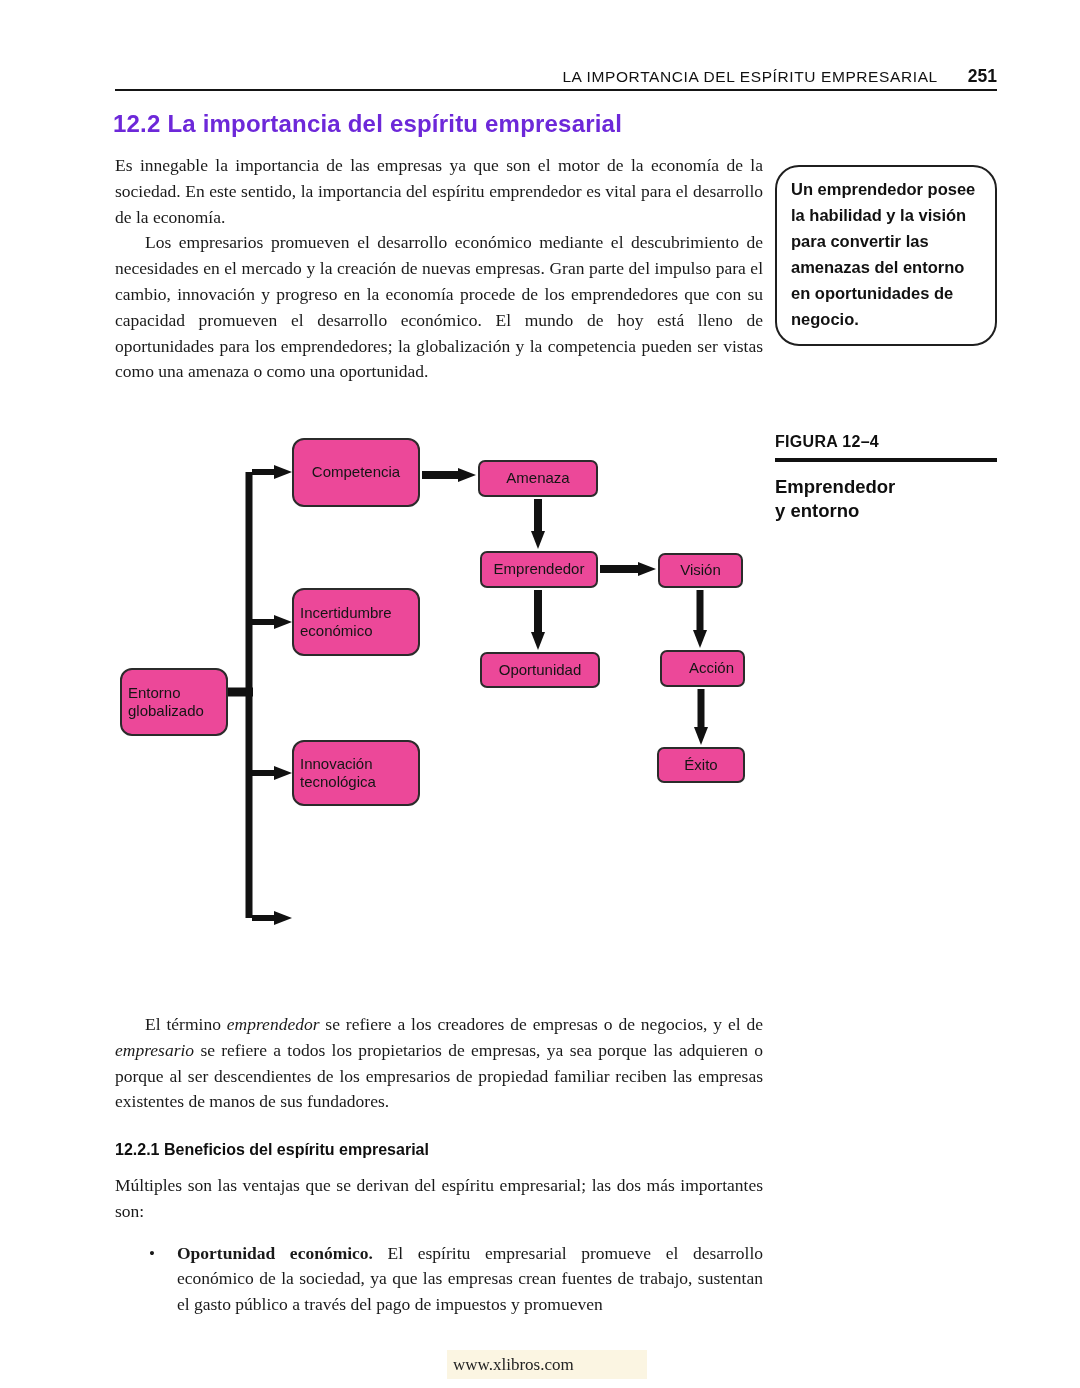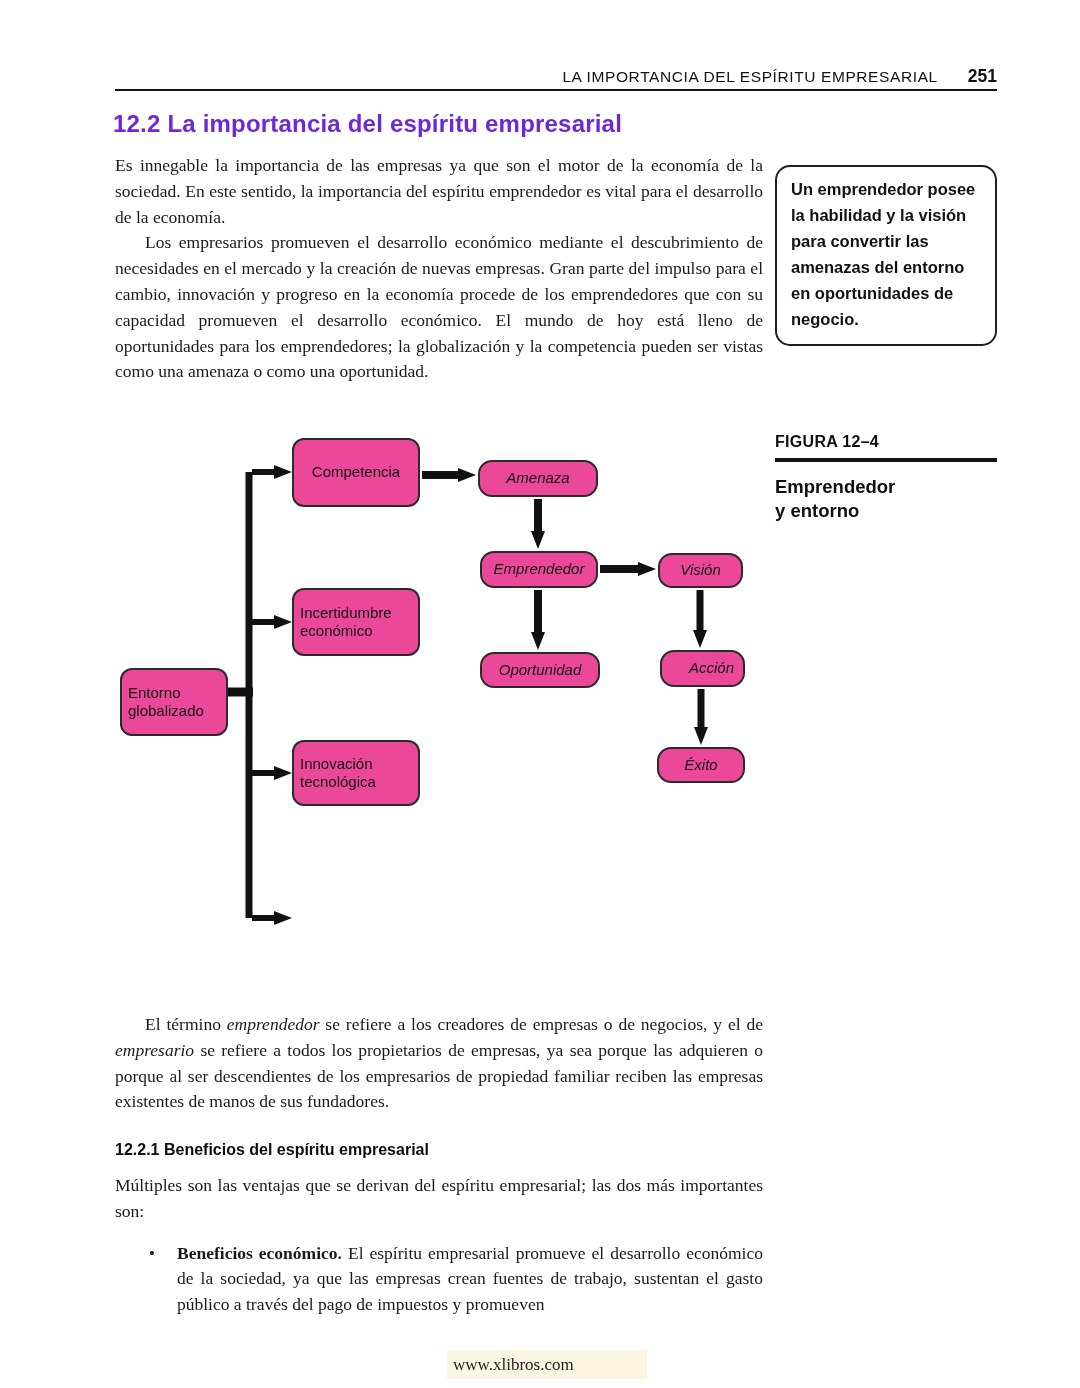--- a/index.html
+++ b/index.html
@@ -49,21 +49,21 @@
     font-size:16px; color:#0f0f0f; margin:22px 0 10px 0; text-align:left;
   }
   .bullet-row { display:flex; margin-top:16px; }
   .bullet-marker { flex:0 0 28px; margin-left:34px; font-size:17px; }
   .bullet-body { flex:1; }
   .bold-lead { font-weight:bold; }
 
   
   .callout {
     position:absolute; top:165px; left:775px; width:222px; box-sizing:border-box;
-    border:2px solid #1f1f1f; border-radius:15px; padding:9px 14px 12px 14px;
+    border:2px solid #1f1f1f; border-radius:24px; padding:9px 14px 12px 14px;
     font-family:"Liberation Sans", sans-serif; font-weight:bold;
     font-size:16.5px; line-height:26px; color:#111;
   }
 
   
   .figure-block {
     position:absolute; top:433px; left:775px; width:222px;
     font-family:"Liberation Sans", sans-serif; color:#0f0f0f;
   }
   .figure-label { font-weight:bold; font-size:16px; letter-spacing:0.3px; }
@@ -75,21 +75,21 @@
              font-family:"Liberation Sans", sans-serif; }
   .diagram svg { position:absolute; left:0; top:0; }
   .dbox {
     position:absolute; box-sizing:border-box;
     background:#ec4899; border:2px solid #2b2b2b;
     display:flex; align-items:center; justify-content:center;
     font-size:15px; line-height:1.22; color:#151515;
     padding:2px 6px;
   }
   .lg { border-radius:12px; }
-  .sm { border-radius:14px;font-style:italic; }
+  .sm { border-radius:7px; }
 
   .n-competencia   { left:182px; top:8px;   width:128px; height:69px; }
   .n-incertidumbre { left:182px; top:158px; width:128px; height:68px; }
   .n-entorno       { left:10px;  top:238px; width:108px; height:68px; }
   .n-innovacion    { left:182px; top:310px; width:128px; height:66px; }
   .n-cambios       { left:182px; top:455px; width:128px; height:66px; }
   .n-amenaza       { left:368px; top:30px;  width:120px; height:37px; }
   .n-emprendedor   { left:370px; top:121px; width:118px; height:37px; }
   .n-oportunidad   { left:370px; top:222px; width:120px; height:36px; }
   .n-vision        { left:548px; top:123px; width:85px;  height:35px; }
@@ -171,21 +171,21 @@
 
   <div class="col-bottom">
     <p class="indent"><span>El término </span><span class="em">emprendedor</span><span> se refiere a los creadores de empresas o de negocios, y el de </span><span class="em">empresario</span><span> se refiere a todos los propietarios de empresas, ya sea porque las adquieren o porque al ser descendientes de los empresarios de propiedad familiar reciben las empresas existentes de manos de sus fundadores.</span></p>
 
     <h2 class="subsection-title">12.2.1 Beneficios del espíritu empresarial</h2>
 
     <p>Múltiples son las ventajas que se derivan del espíritu empresarial; las dos más importantes son:</p>
 
     <div class="bullet-row">
       <span class="bullet-marker">•</span>
-      <div class="bullet-body"><span class="bold-lead">Beneficios económico.</span><span> El espíritu empresarial promueve el desarrollo económico de la sociedad, ya que las empresas crean fuentes de trabajo, sustentan el gasto público a través del pago de impuestos y promueven</span></div>
+      <div class="bullet-body"><span class="bold-lead">Oportunidad económico.</span><span> El espíritu empresarial promueve el desarrollo económico de la sociedad, ya que las empresas crean fuentes de trabajo, sustentan el gasto público a través del pago de impuestos y promueven</span></div>
     </div>
   </div>
 
   <div class="footer-band">
     <span class="footer-url">www.xlibros.com</span>
   </div>
 
 </div>
 
 </body></html>

